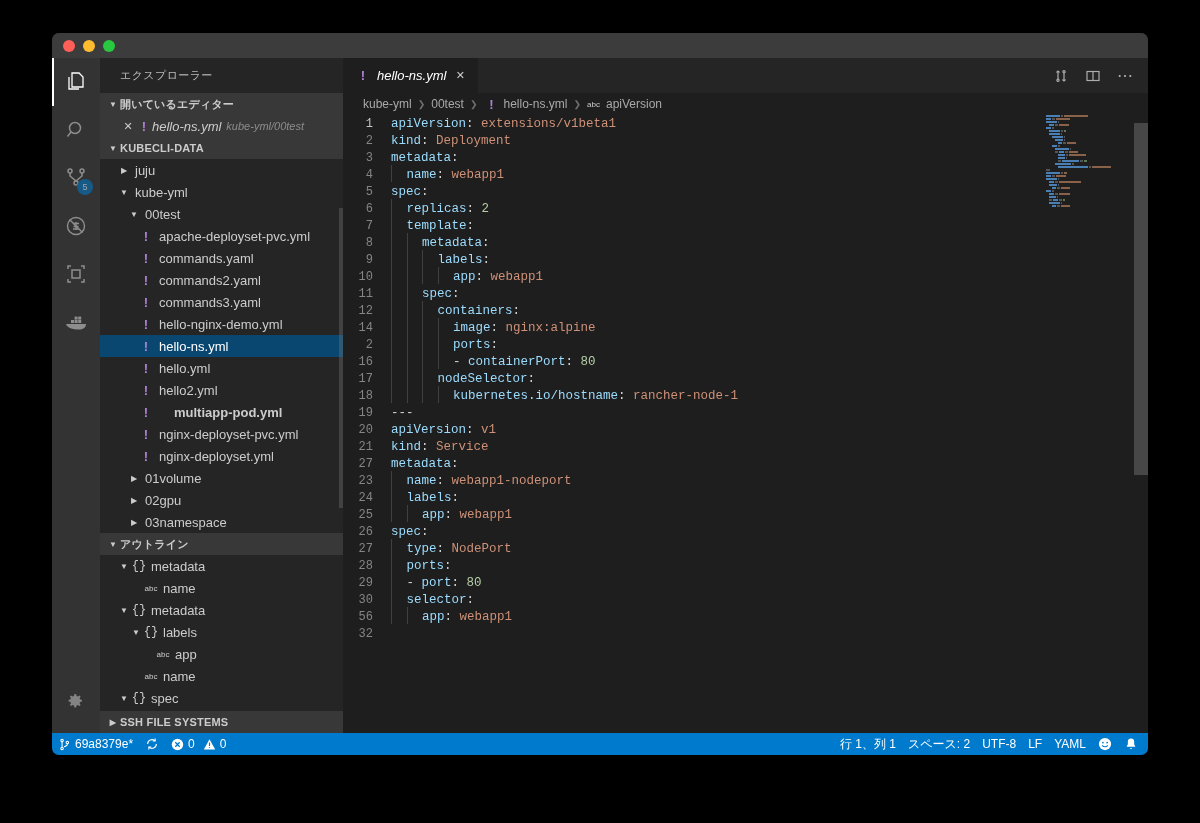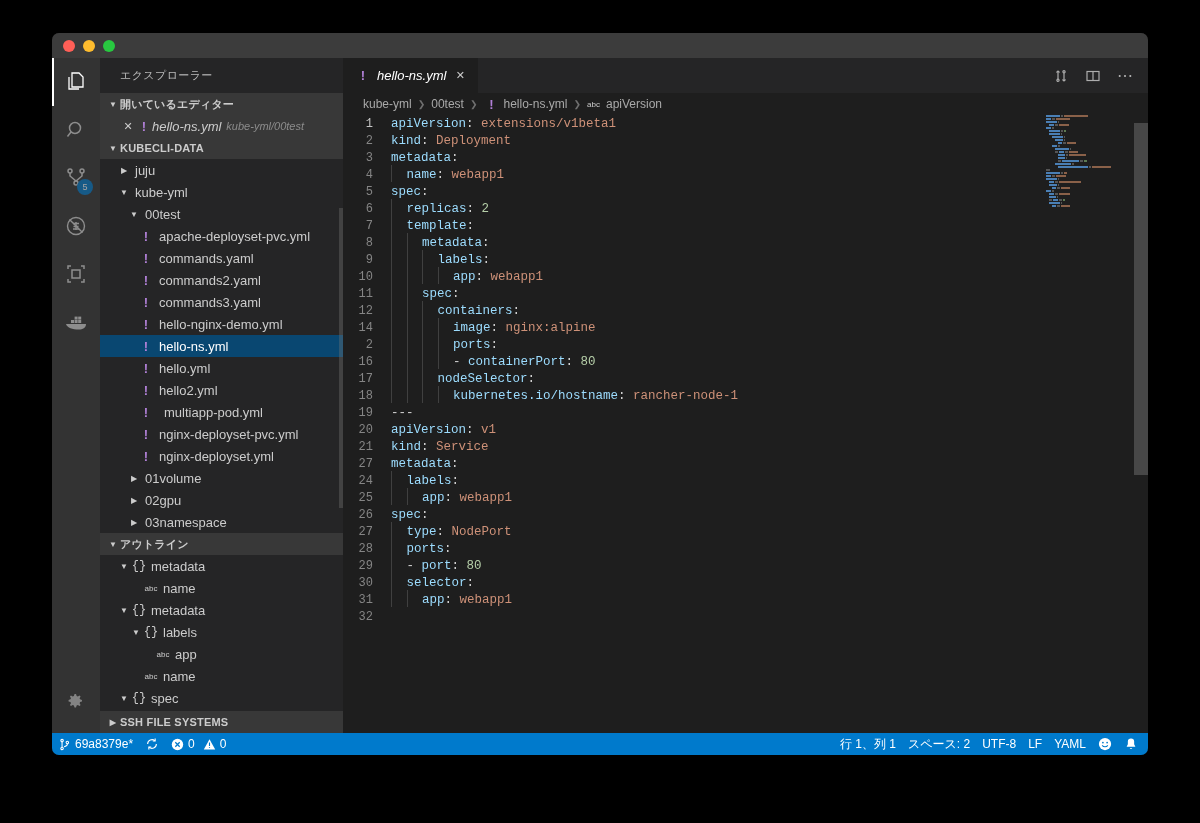--- a/index.html
+++ b/index.html
@@ -378,21 +378,21 @@
             <div class="row" style="padding-left: 38px;">
               <span class="yml-icon">!</span>
               <span style="margin-left: 5px;">hello.yml</span>
             </div>
             <div class="row" style="padding-left: 38px;">
               <span class="yml-icon">!</span>
               <span style="margin-left: 5px;">hello2.yml</span>
             </div>
             <div class="row" style="padding-left: 38px;">
               <span class="yml-icon">!</span>
-              <span style="margin-left: 10px;">multiapp-pod.yml</span>
+              <span style="margin-left: 20px; font-weight: bold;">multiapp-pod.yml</span>
             </div>
             <div class="row" style="padding-left: 38px;">
               <span class="yml-icon">!</span>
               <span style="margin-left: 5px;">nginx-deployset-pvc.yml</span>
             </div>
             <div class="row" style="padding-left: 38px;">
               <span class="yml-icon">!</span>
               <span style="margin-left: 5px;">nginx-deployset.yml</span>
             </div>
             <div class="row" style="padding-left: 28px;">
@@ -516,28 +516,29 @@
               <div class="code-line"><span class="ln">12</span><span class="code-text"><span class="guide" style="margin-right: 14.5px; margin-left: 0px;"></span><span class="guide" style="margin-right: 14.5px;"></span><span class="guide" style="margin-right: 14.5px;"></span><span class="k">containers</span><span class="p">:</span></span></div>
               <div class="code-line"><span class="ln">14</span><span class="code-text"><span class="guide" style="margin-right: 14.5px; margin-left: 0px;"></span><span class="guide" style="margin-right: 14.5px;"></span><span class="guide" style="margin-right: 14.5px;"></span><span class="guide" style="margin-right: 14.5px;"></span><span class="k">image</span><span class="p">: </span><span class="v">nginx:alpine</span></span></div>
               <div class="code-line"><span class="ln">2</span><span class="code-text"><span class="guide" style="margin-right: 14.5px; margin-left: 0px;"></span><span class="guide" style="margin-right: 14.5px;"></span><span class="guide" style="margin-right: 14.5px;"></span><span class="guide" style="margin-right: 14.5px;"></span><span class="k">ports</span><span class="p">:</span></span></div>
               <div class="code-line"><span class="ln">16</span><span class="code-text"><span class="guide" style="margin-right: 14.5px; margin-left: 0px;"></span><span class="guide" style="margin-right: 14.5px;"></span><span class="guide" style="margin-right: 14.5px;"></span><span class="guide" style="margin-right: 14.5px;"></span><span class="p">- </span><span class="k">containerPort</span><span class="p">: </span><span class="n">80</span></span></div>
               <div class="code-line"><span class="ln">17</span><span class="code-text"><span class="guide" style="margin-right: 14.5px; margin-left: 0px;"></span><span class="guide" style="margin-right: 14.5px;"></span><span class="guide" style="margin-right: 14.5px;"></span><span class="k">nodeSelector</span><span class="p">:</span></span></div>
               <div class="code-line"><span class="ln">18</span><span class="code-text"><span class="guide" style="margin-right: 14.5px; margin-left: 0px;"></span><span class="guide" style="margin-right: 14.5px;"></span><span class="guide" style="margin-right: 14.5px;"></span><span class="guide" style="margin-right: 14.5px;"></span><span class="k">kubernetes.io/hostname</span><span class="p">: </span><span class="v">rancher-node-1</span></span></div>
               <div class="code-line"><span class="ln">19</span><span class="code-text"><span class="p">---</span></span></div>
               <div class="code-line"><span class="ln">20</span><span class="code-text"><span class="k">apiVersion</span><span class="p">: </span><span class="v">v1</span></span></div>
               <div class="code-line"><span class="ln">21</span><span class="code-text"><span class="k">kind</span><span class="p">: </span><span class="v">Service</span></span></div>
               <div class="code-line"><span class="ln">27</span><span class="code-text"><span class="k">metadata</span><span class="p">:</span></span></div>
+              <div class="code-line"><span class="ln">23</span><span class="code-text"><span class="guide" style="margin-right: 14.5px; margin-left: 0px;"></span><span class="k">name</span><span class="p">: </span><span class="v">webapp1-nodeport</span></span></div>
               <div class="code-line"><span class="ln">24</span><span class="code-text"><span class="guide" style="margin-right: 14.5px; margin-left: 0px;"></span><span class="k">labels</span><span class="p">:</span></span></div>
               <div class="code-line"><span class="ln">25</span><span class="code-text"><span class="guide" style="margin-right: 14.5px; margin-left: 0px;"></span><span class="guide" style="margin-right: 14.5px;"></span><span class="k">app</span><span class="p">: </span><span class="v">webapp1</span></span></div>
               <div class="code-line"><span class="ln">26</span><span class="code-text"><span class="k">spec</span><span class="p">:</span></span></div>
               <div class="code-line"><span class="ln">27</span><span class="code-text"><span class="guide" style="margin-right: 14.5px; margin-left: 0px;"></span><span class="k">type</span><span class="p">: </span><span class="v">NodePort</span></span></div>
               <div class="code-line"><span class="ln">28</span><span class="code-text"><span class="guide" style="margin-right: 14.5px; margin-left: 0px;"></span><span class="k">ports</span><span class="p">:</span></span></div>
               <div class="code-line"><span class="ln">29</span><span class="code-text"><span class="guide" style="margin-right: 14.5px; margin-left: 0px;"></span><span class="p">- </span><span class="k">port</span><span class="p">: </span><span class="n">80</span></span></div>
               <div class="code-line"><span class="ln">30</span><span class="code-text"><span class="guide" style="margin-right: 14.5px; margin-left: 0px;"></span><span class="k">selector</span><span class="p">:</span></span></div>
-              <div class="code-line"><span class="ln">31</span><span class="code-text"><span class="guide" style="margin-right: 14.5px; margin-left: 0px;"></span><span class="guide" style="margin-right: 14.5px;"></span><span class="k">app</span><span class="p">: </span><span class="v">webapp1</span></span></div>
+              <div class="code-line"><span class="ln">56</span><span class="code-text"><span class="guide" style="margin-right: 14.5px; margin-left: 0px;"></span><span class="guide" style="margin-right: 14.5px;"></span><span class="k">app</span><span class="p">: </span><span class="v">webapp1</span></span></div>
               <div class="code-line"><span class="ln">32</span><span class="code-text"></span></div>
             </div>
           <div class="minimap" id="minimap">
               <div class="mm-line" style="display: flex; padding-left: 4px;">
                 <span style="height: 2px; width: 13.5px; background: rgb(74, 127, 181); margin-right: 1px;"></span>
                 <span style="height: 2px; width: 2.7px; background: rgb(85, 85, 85); margin-right: 1px;"></span>
                 <span style="height: 2px; width: 24.3px; background: rgb(138, 97, 73); margin-right: 1px;"></span>
               </div>
               <div class="mm-line" style="display: flex; padding-left: 4px;">
                 <span style="height: 2px; width: 5.4px; background: rgb(74, 127, 181); margin-right: 1px;"></span>

